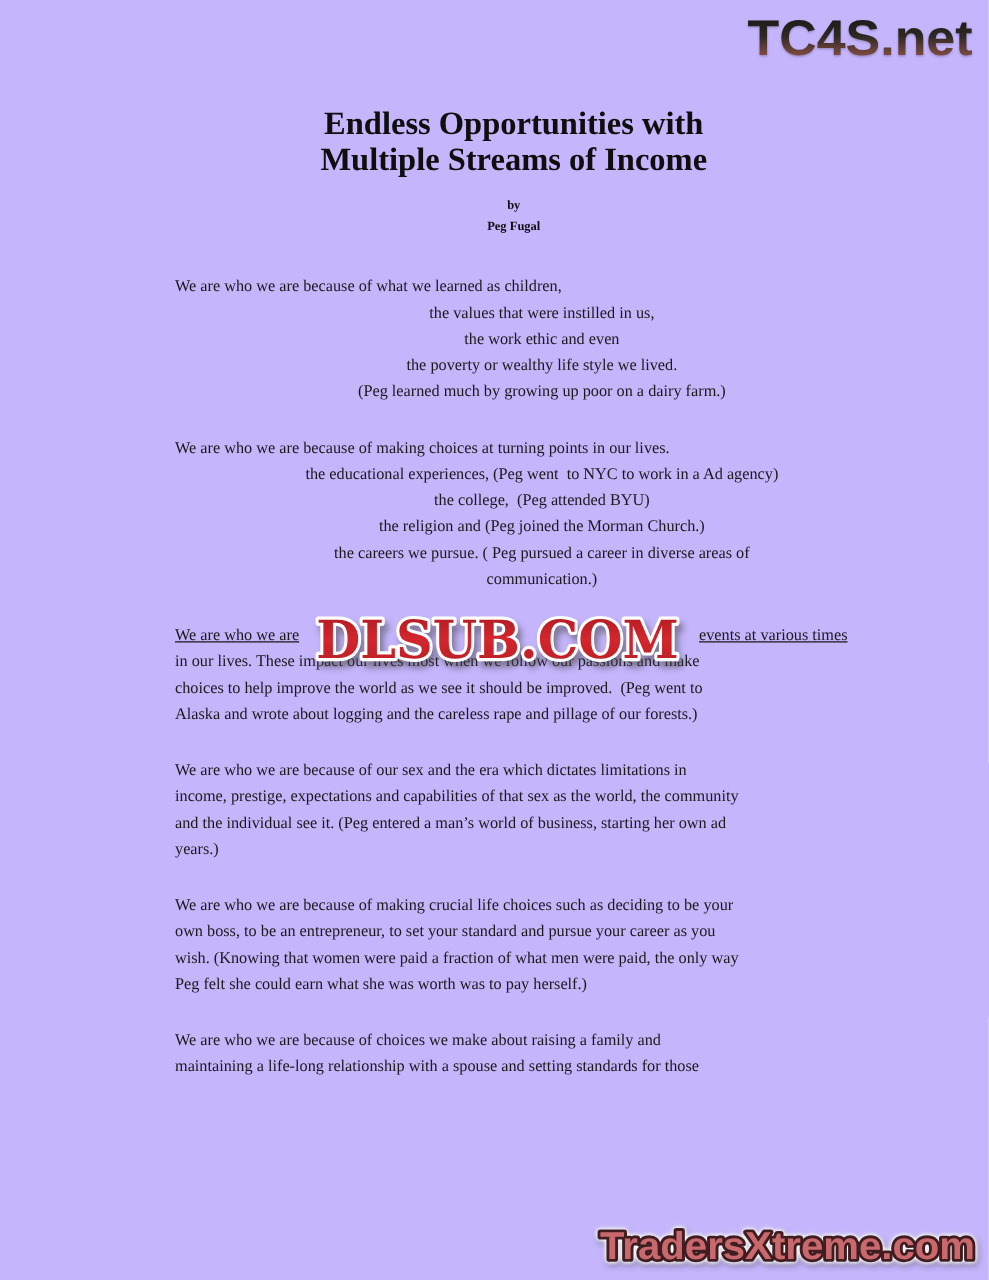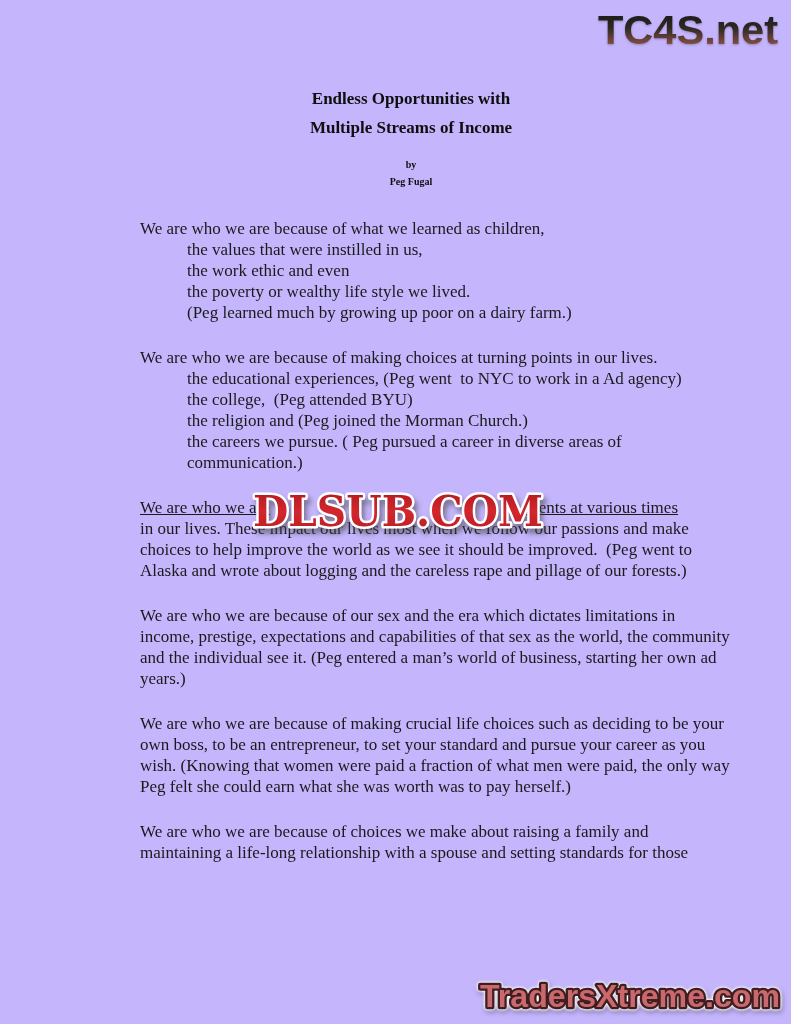--- a/index.html
+++ b/index.html
@@ -19,21 +19,21 @@
     left: 586px;
     filter: drop-shadow(0 1px 1px rgba(0,0,0,0.25));
   }
   .title-block {
     position: absolute;
     top: 84px;
     left: 31px;
     width: 760px;
     text-align: center;
     font-weight: bold;
-    font-size: 17px;
+    font-size: 26px;
     line-height: 29px;
     color: #0e0e0e;
   }
   .byline-block {
     position: absolute;
     top: 156px;
     left: 31px;
     width: 760px;
     text-align: center;
     font-weight: bold;
@@ -43,24 +43,24 @@
   }
   .body-text {
     position: absolute;
     top: 218px;
     left: 140px;
     width: 540px;
   }
   .para { margin: 0 0 24px 0; }
   .line {
     white-space: pre;
-    font-size: 17px;
+    font-size: 13px;
     line-height: 21px;
   }
-  .indent { padding-left: 47px; }
+  .indent { padding-left: 47px; text-align: center; }
   .split-line {
     display: flex;
     justify-content: space-between;
     width: 538px;
     text-decoration: underline;
   }
   .watermark-svg {
     position: absolute;
     top: 478px;
     left: 236px;

